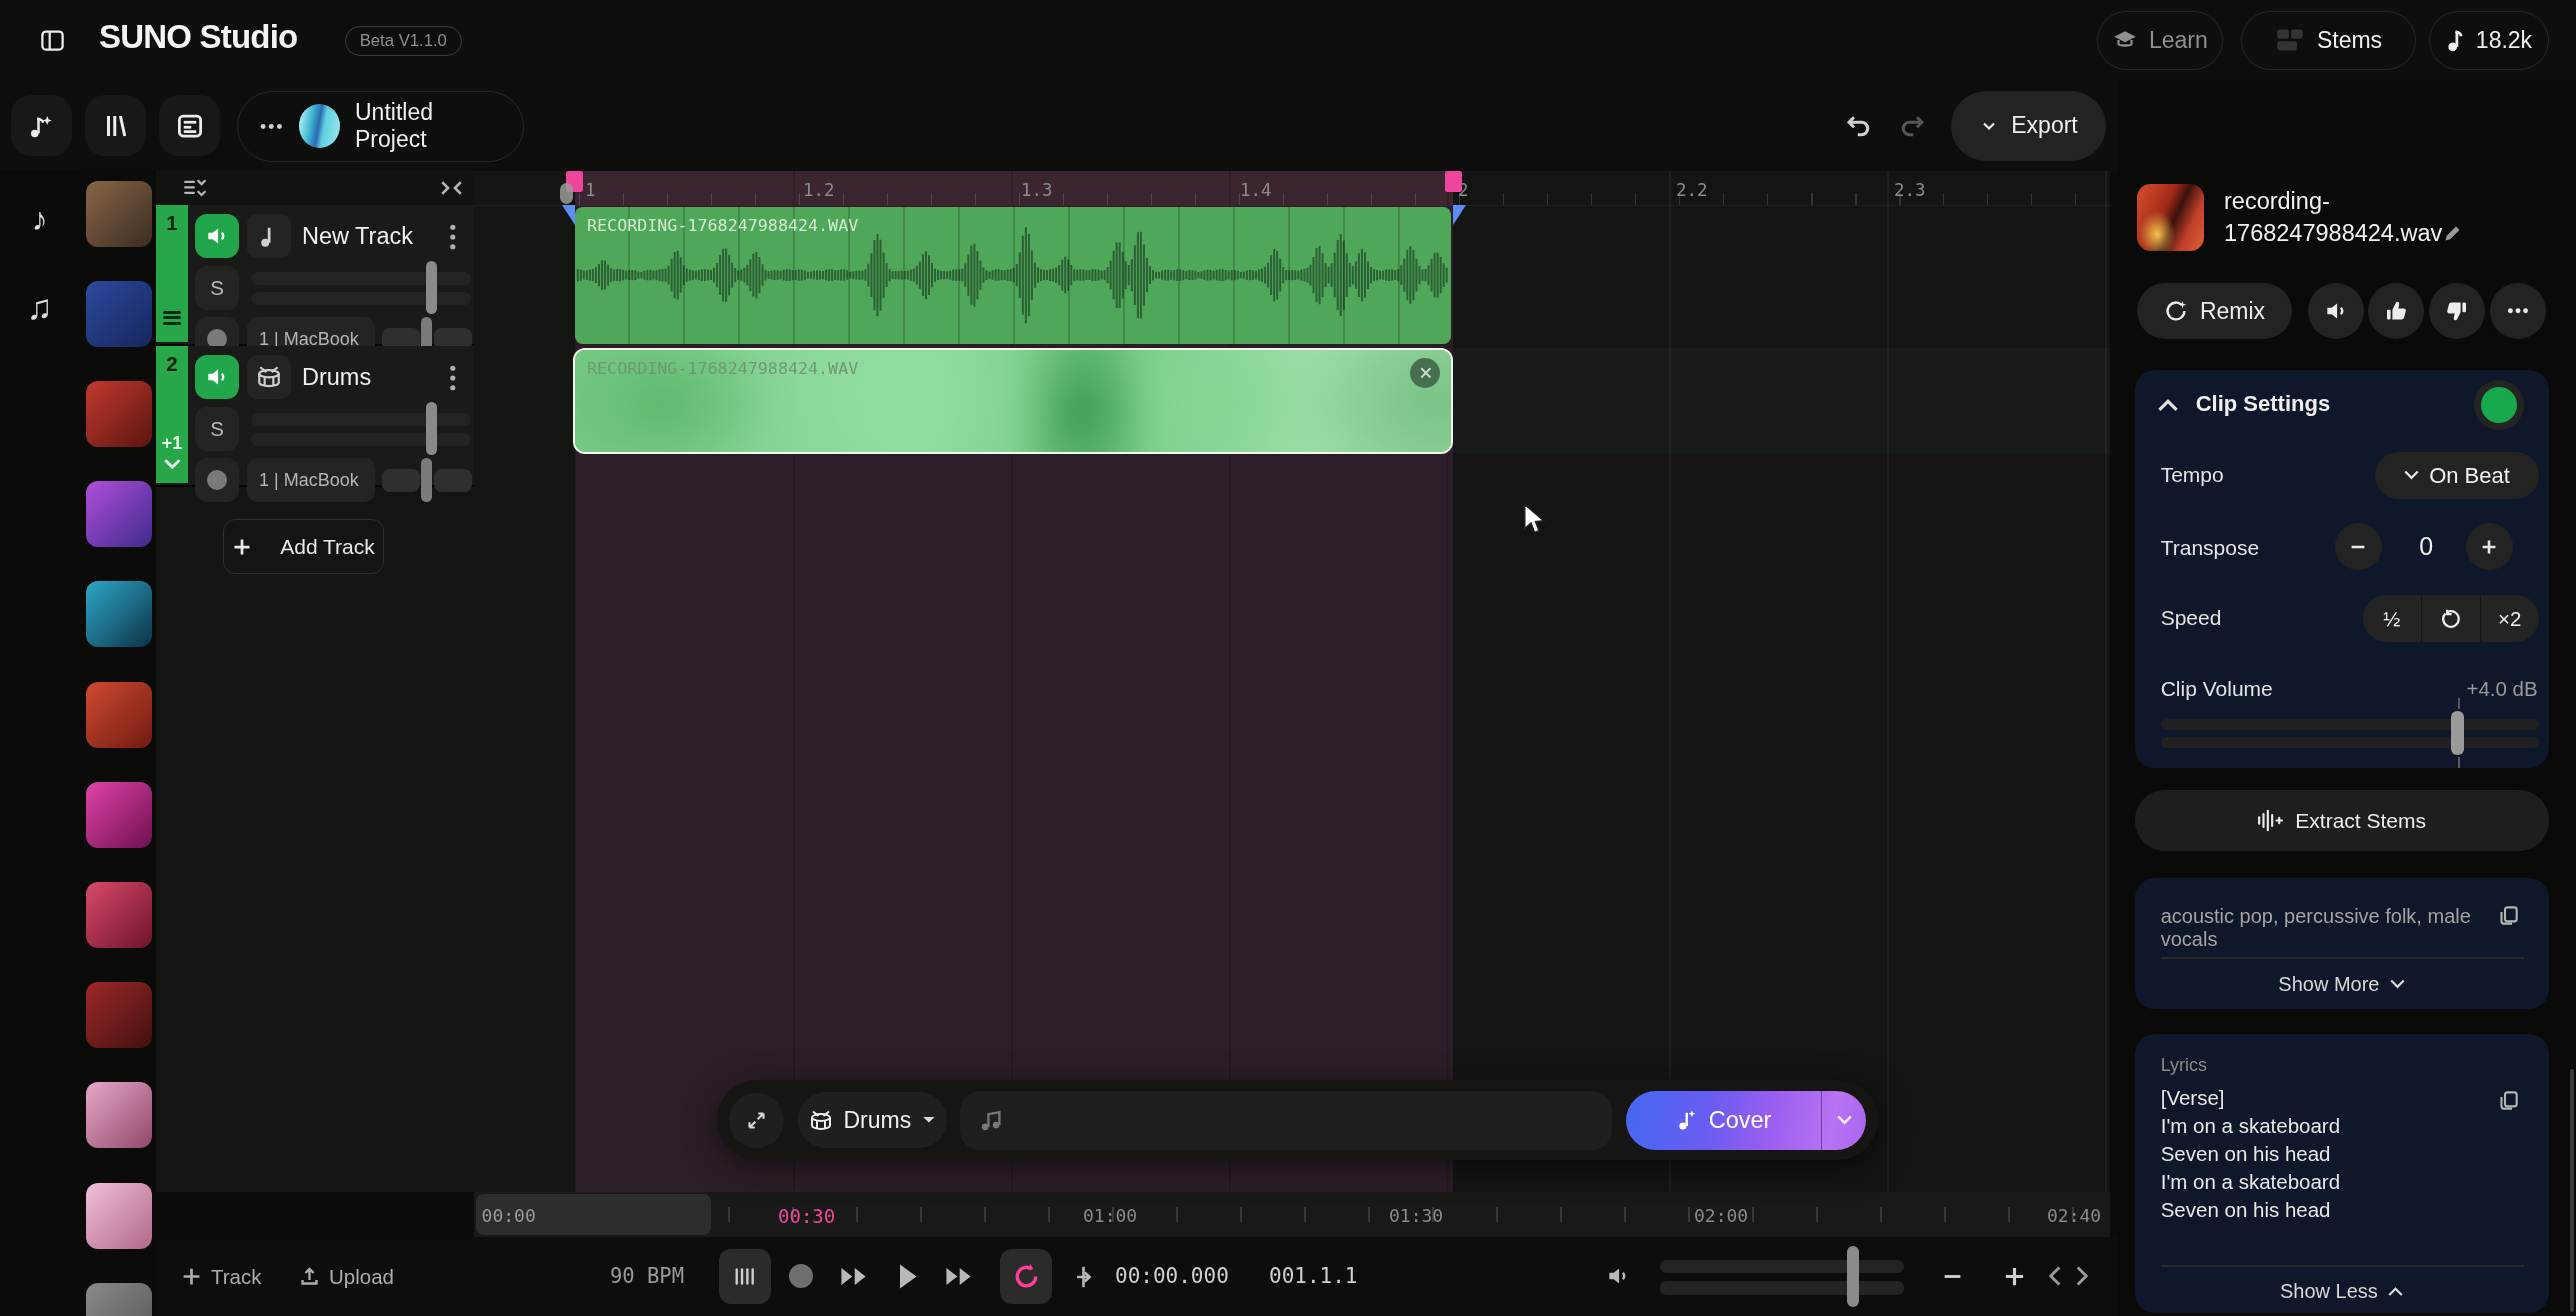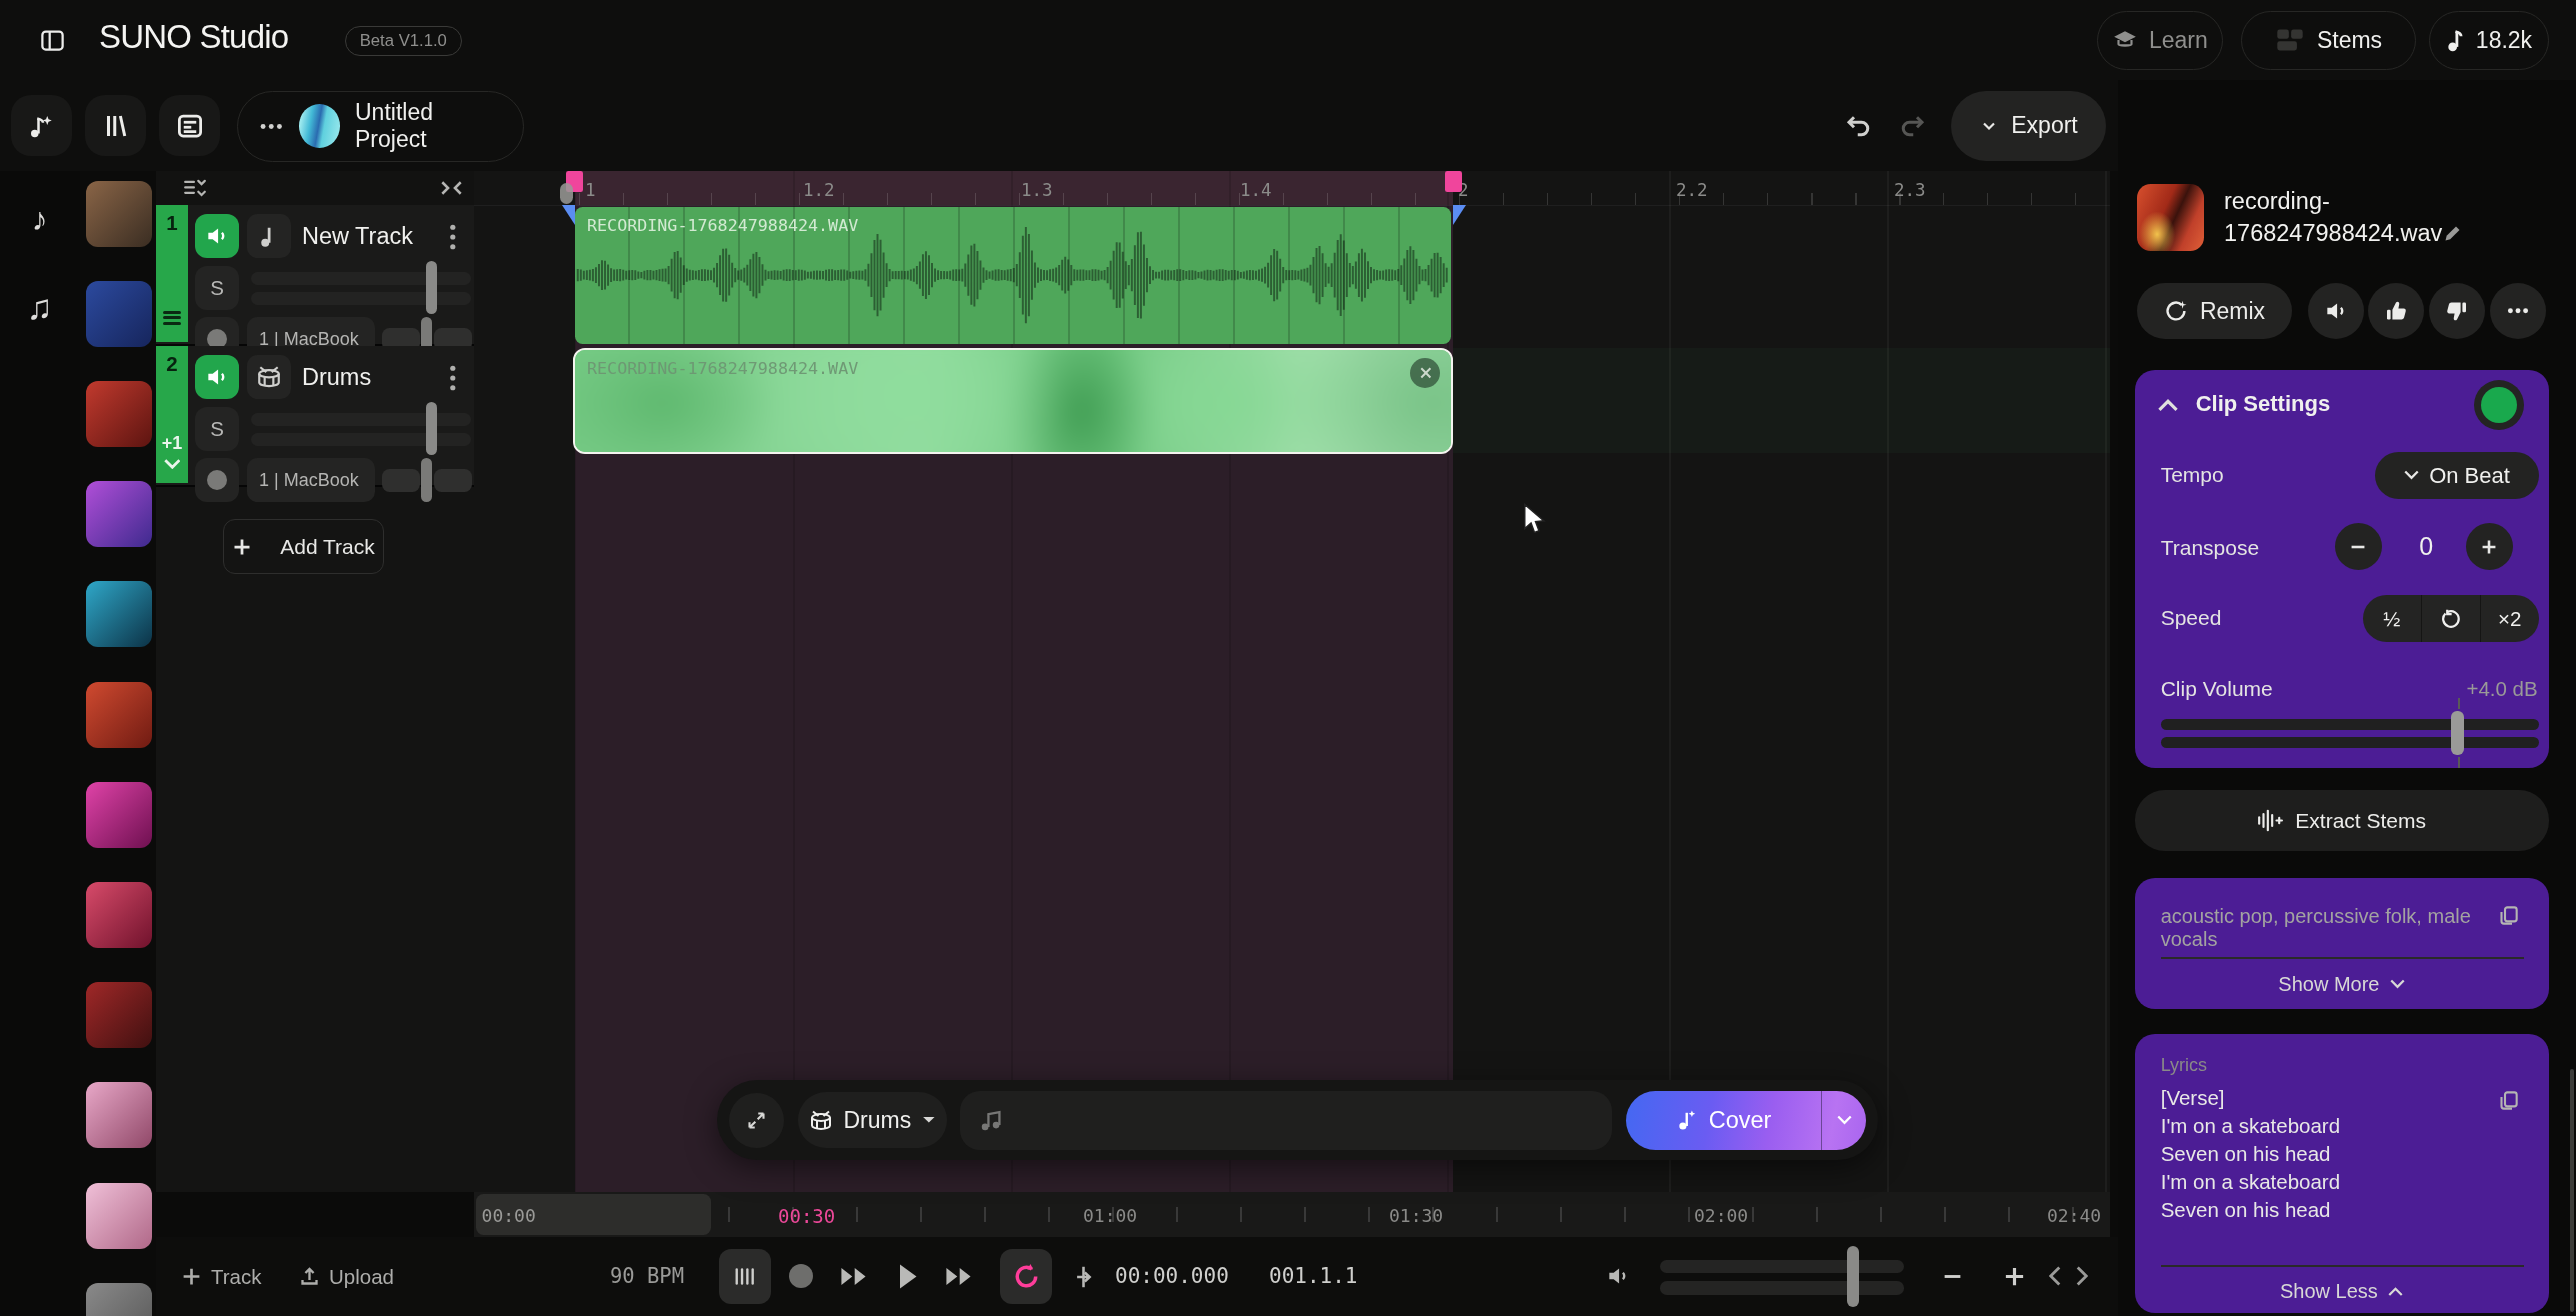--- a/index.html
+++ b/index.html
@@ -4,39 +4,39 @@
 <style>
   html,body{margin:0;padding:0;background:#000}
   #stage{position:relative;width:2576px;height:1316px;background:#0b0b0a;overflow:hidden;
          font-family:"Liberation Sans",sans-serif;color:#e8e8e6;transform-origin:0 0}
   .abs{position:absolute}
   .flex{display:flex;align-items:center}
   .ctr{display:flex;align-items:center;justify-content:center}
   .mono{font-family:"DejaVu Sans Mono",monospace}
   .pillb{border:1.5px solid #272725;border-radius:758px;box-sizing:border-box}
   .dark{background:#232322;border-radius:758px}
-  .card{background:#4c1d95;border-radius:20px}
+  .card{background:#0f172a;border-radius:20px}
   .circle{background:#232322;border-radius:50%}
   svg{display:block}
   .dim{color:#8f8f8d}
   .lab{color:#e4e4e2;font-size:21px}
 </style>
 </head>
 <body>
 
 <div id="stage" style="transform: scale(1);">
 
   <div class="abs" style="left:0;top:0;width:2576px;height:80px;background:#0e0e0d">
     <div class="abs ctr" style="left:36px;top:24px;width:33px;height:33px;color:#ececea">
       <svg width="27" height="27" viewBox="0 0 24 24">
           <rect x="3" y="4" width="18" height="16" rx="3" fill="none" stroke="currentColor" stroke-width="2"></rect>
           <line x1="9.5" y1="4" x2="9.5" y2="20" stroke="currentColor" stroke-width="2"></line>
         </svg>
     </div>
-    <div class="abs" style="left:99px;top:18px;font-size:33px;font-weight:400;letter-spacing:-0.8px;color:#f4f4f2">SUNO Studio</div>
+    <div class="abs" style="left:99px;top:18px;font-size:33px;font-weight:700;letter-spacing:-0.8px;color:#f4f4f2">SUNO Studio</div>
     <div class="abs ctr pillb" style="left:345px;top:26px;height:30px;padding:0 13.7px;border-color:#3a3a38">
       <span class="dim" style="font-size:16.7px">Beta V1.1.0</span>
     </div>
     <div class="abs ctr pillb" style="left:2097px;top:10.6px;width:126px;height:59px;gap:10.6px;color:#8f8f8d">
       <svg width="26" height="26" viewBox="0 0 24 24">
           <path d="M12 4L2 9l10 5 10-5-10-5z" fill="currentColor"></path>
           <path d="M6 12v4c0 1.6 12 1.6 12 0v-4" fill="none" stroke="currentColor" stroke-width="2"></path>
         </svg>
       <span style="font-size:23px">Learn</span>
     </div>

